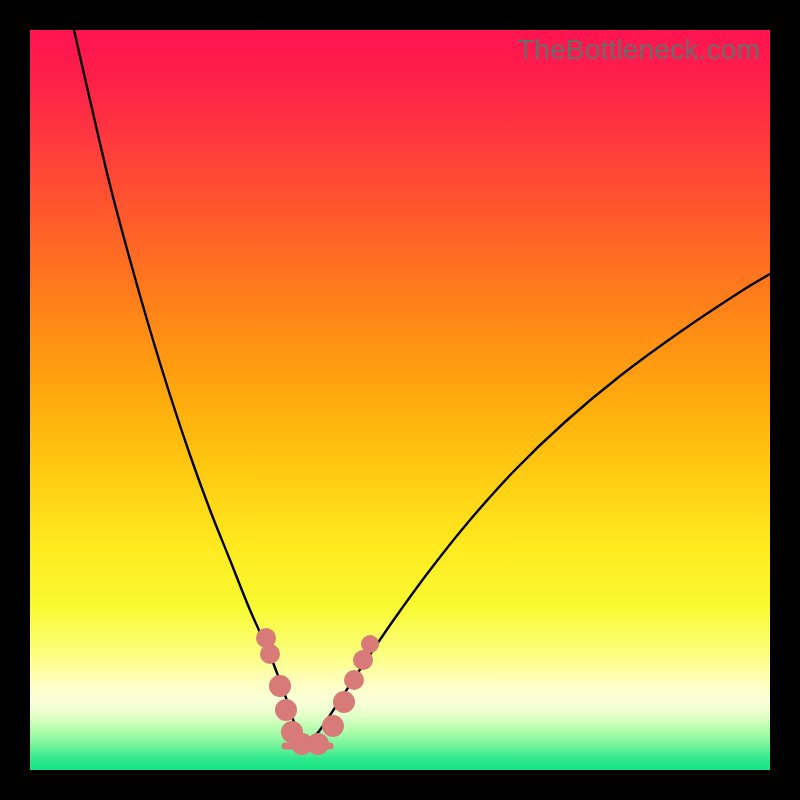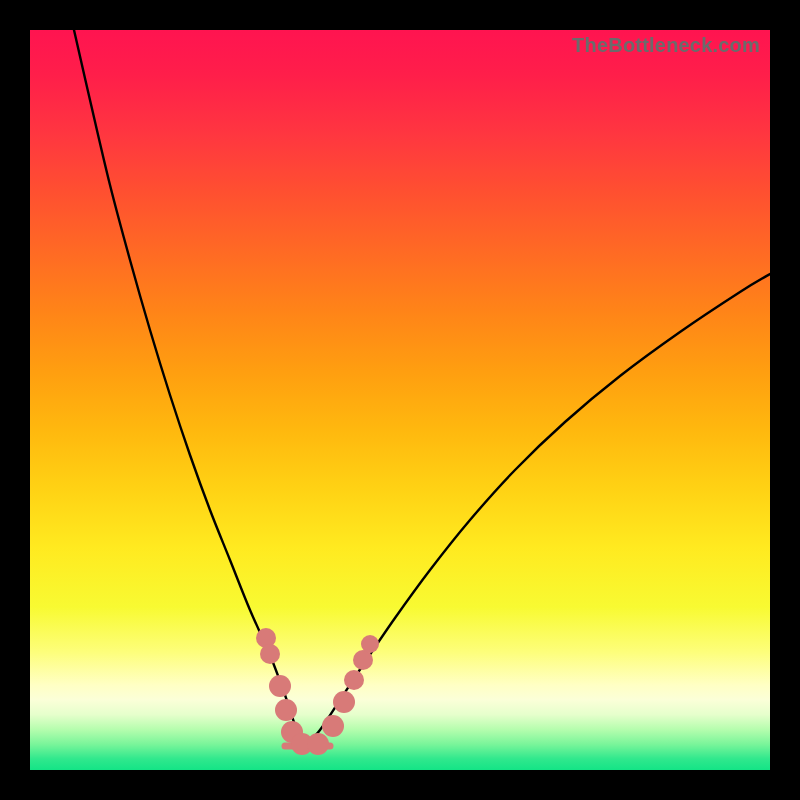--- a/index.html
+++ b/index.html
@@ -27,22 +27,22 @@
   }
   .gradient-bg {
     position: absolute;
     inset: 0;
   }
   .watermark {
     position: absolute;
     top: 4px;
     right: 10px;
     color: #6b6b6b;
-    font-size: 20px;
-    font-weight: 700;
+    font-size: 28px;
+    font-weight: 400;
     letter-spacing: 0.2px;
   }
   svg.curve {
     position: absolute;
     inset: 0;
   }
 </style>
 </head>
 <body>
 

